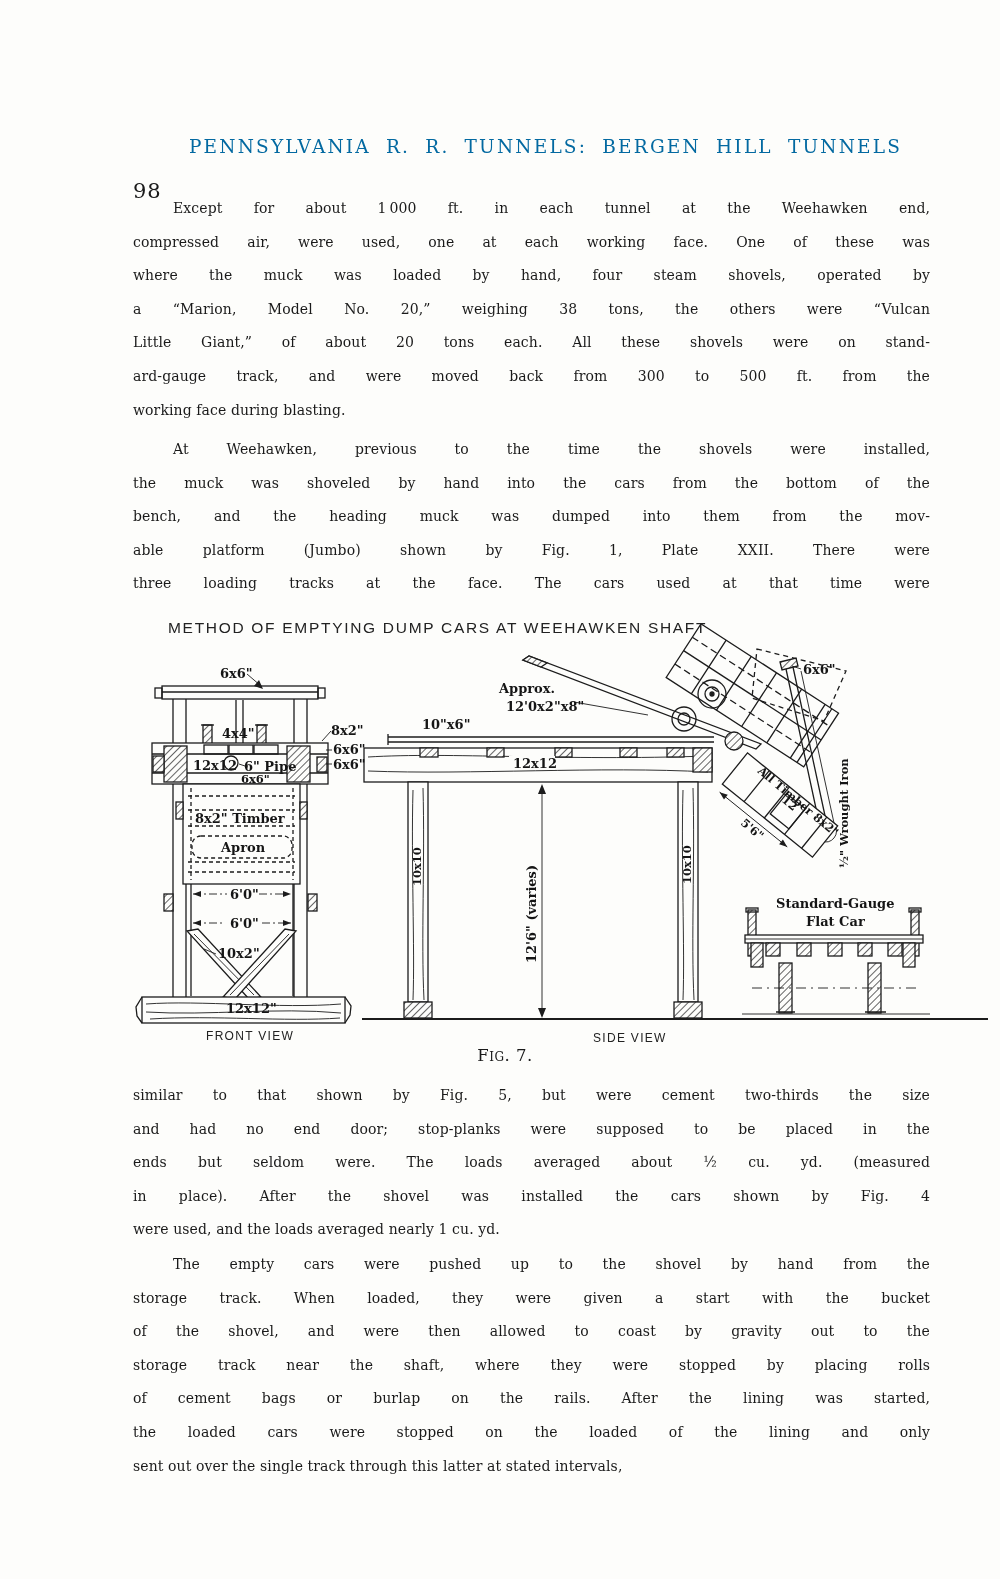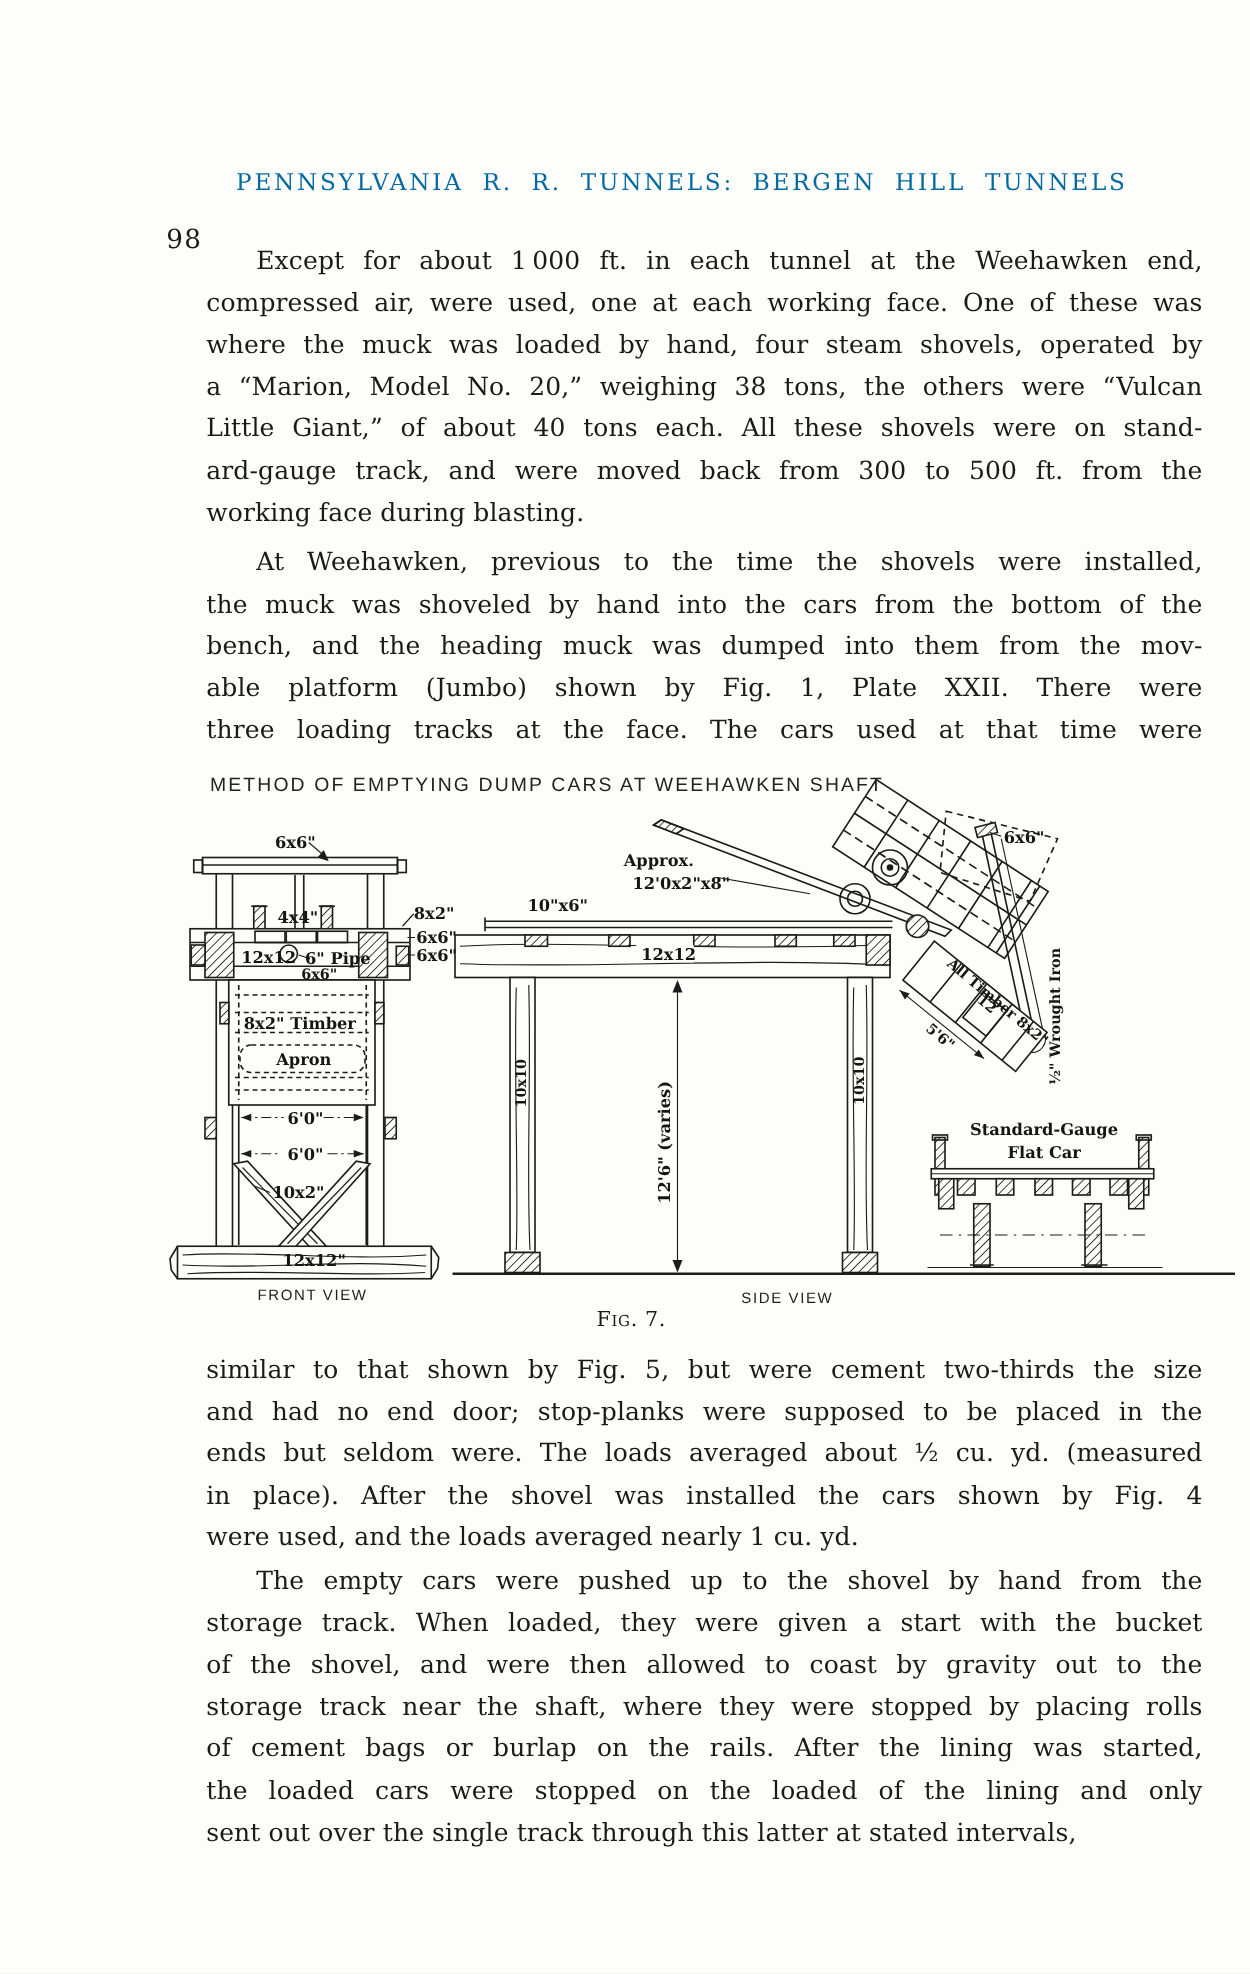--- a/index.html
+++ b/index.html
@@ -7,21 +7,21 @@
     position:relative; width:1000px; height:1579px; margin:0 auto;
     background:#fdfdfb; overflow:hidden;
     font-family:"DejaVu Serif", serif; color:#1a1a1a;
   }
   
   .pghead{position:absolute; left:133px; top:136px; width:797px; height:30px;}
   .pgnum{position:absolute; left:0; top:1px; font-size:21px; letter-spacing:1px;margin-top:42px;}
   .ptitle{display:block; text-align:center; padding-left:28px; font-size:18.5px;
           letter-spacing:2.2px; word-spacing:7px; color:#0369a1;}
   
-  .para{position:absolute; left:133px; width:797px; font-size:20px; letter-spacing:.1px;margin-left:32px;}
+  .para{position:absolute; left:133px; width:797px; font-size:14px; letter-spacing:.1px;}
   .line{display:block; height:33.6px; line-height:33.6px; text-align:justify; text-align-last:justify; overflow:visible; white-space:nowrap;}
   .line.last{text-align-last:left;}
   .line.ind{text-indent:40px;}
   #p1{top:192px;} #p2{top:433px;} #p3{top:1079px;} #p4{top:1248px;}
   
   .figsvg{position:absolute; left:0; top:0; width:1000px; height:1579px; pointer-events:none;}
   .draw{stroke:#1c1c1c; stroke-width:1.3; fill:none; stroke-linecap:butt;}
   .thin{stroke-width:.9;}
   .fl  {font:bold 13px "DejaVu Serif",serif; fill:#151515; stroke:none;}
   .fls {font:bold 11.5px "DejaVu Serif",serif; fill:#151515; stroke:none;}
@@ -37,21 +37,21 @@
   <div class="pghead">
     <span class="pgnum">98</span>
     <span class="ptitle">PENNSYLVANIA R. R. TUNNELS: BERGEN HILL TUNNELS</span>
   </div>
 
   <div class="para" id="p1">
     <span class="line ind">Except for about 1 000 ft. in each tunnel at the Weehawken end,</span>
     <span class="line">compressed air, were used, one at each working face.  One of these was</span>
     <span class="line">where the muck was loaded by hand, four steam shovels, operated by</span>
     <span class="line">a “Marion, Model No. 20,” weighing 38 tons, the others were “Vulcan</span>
-    <span class="line">Little Giant,” of about 40 tons each.  All these shovels were on stand-</span>
+    <span class="line">Little Giant,” of about 20 tons each.  All these shovels were on stand-</span>
     <span class="line">ard-gauge track, and were moved back from 300 to 500 ft. from the</span>
     <span class="line last">working face during blasting.</span>
   </div>
 
   <div class="para" id="p2">
     <span class="line ind">At Weehawken, previous to the time the shovels were installed,</span>
     <span class="line">the muck was shoveled by hand into the cars from the bottom of the</span>
     <span class="line">bench, and the heading muck was dumped into them from the mov-</span>
     <span class="line">able platform (Jumbo) shown by Fig. 1, Plate XXII.  There were</span>
     <span class="line">three loading tracks at the face.  The cars used at that time were</span>

